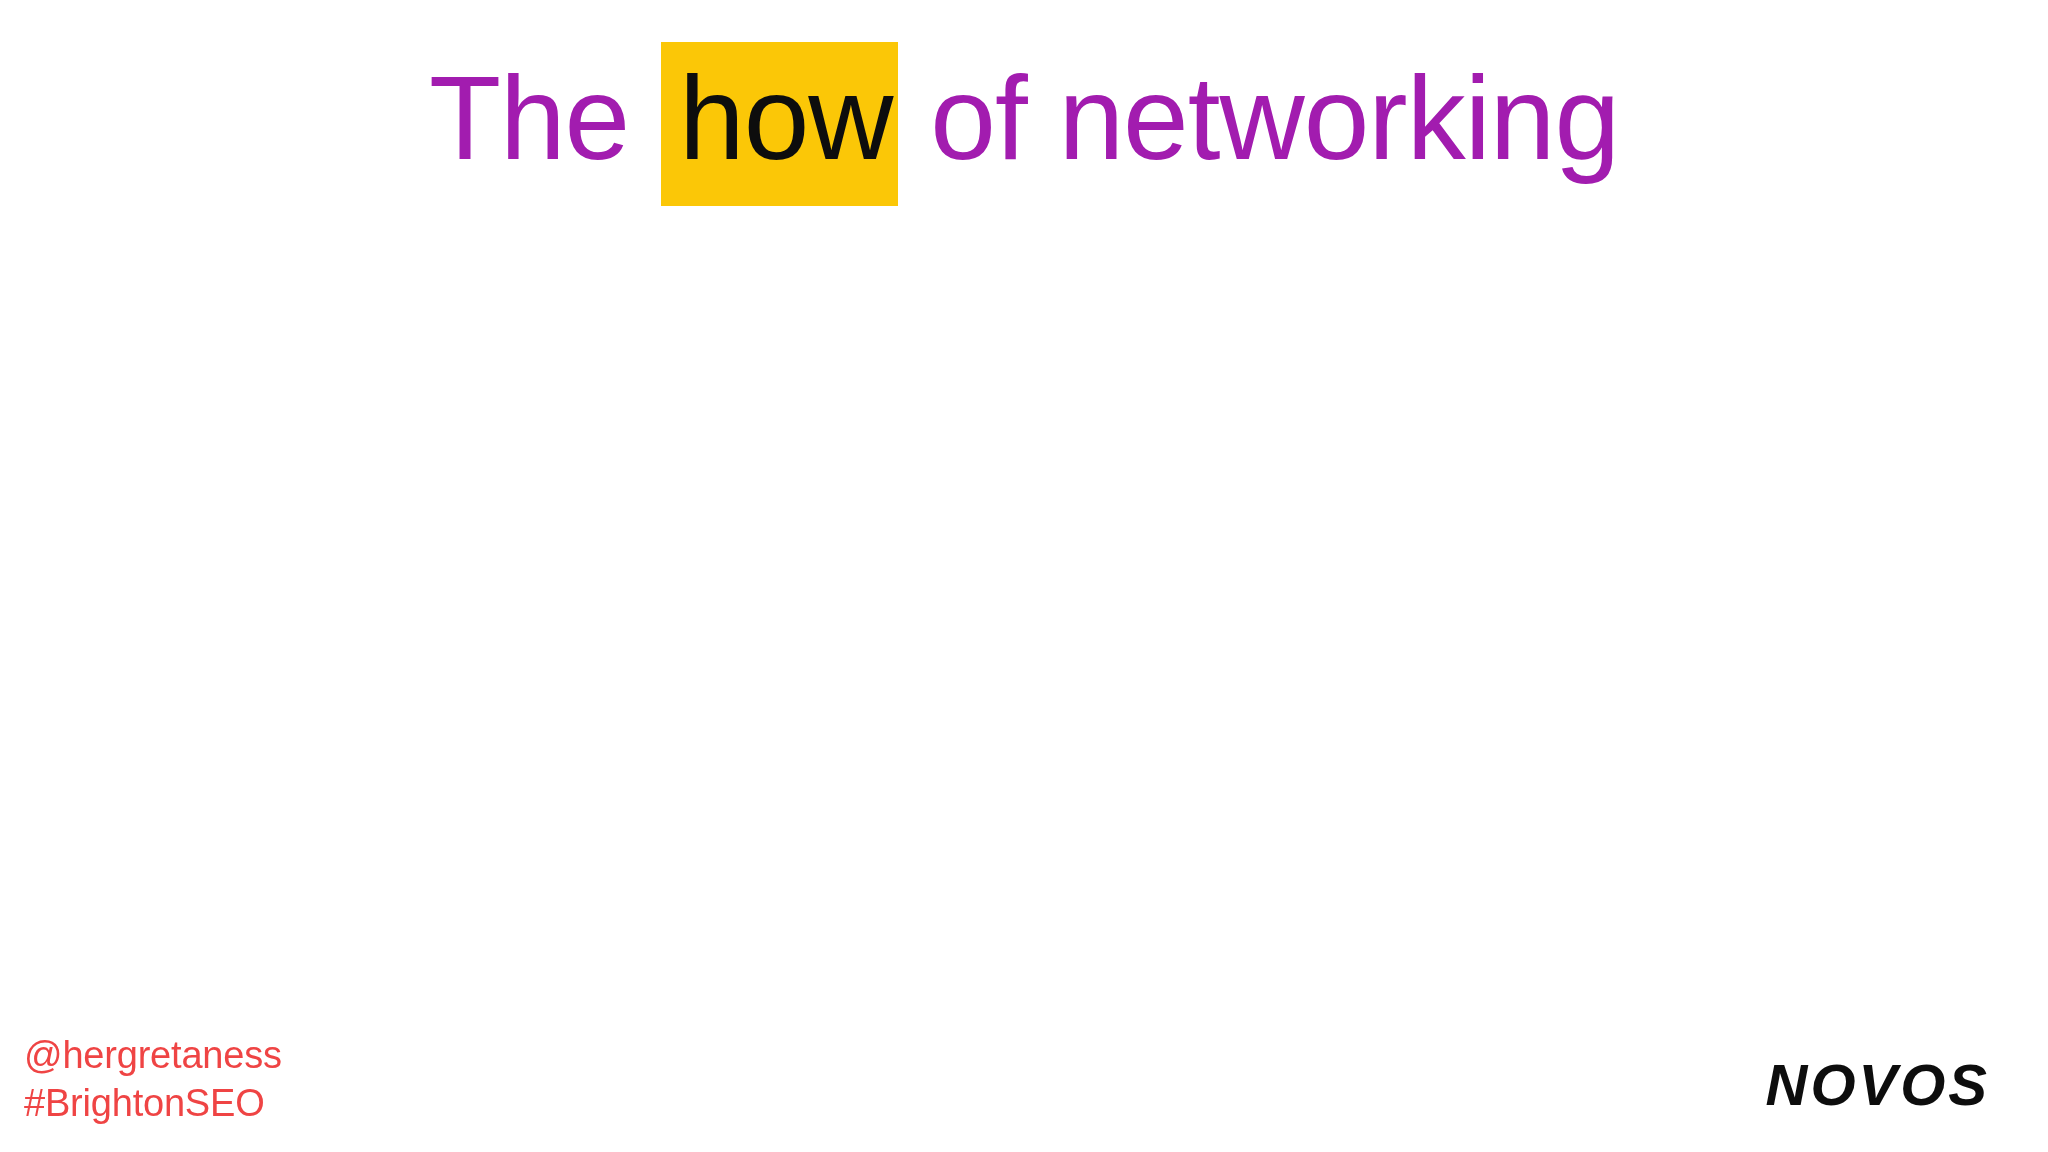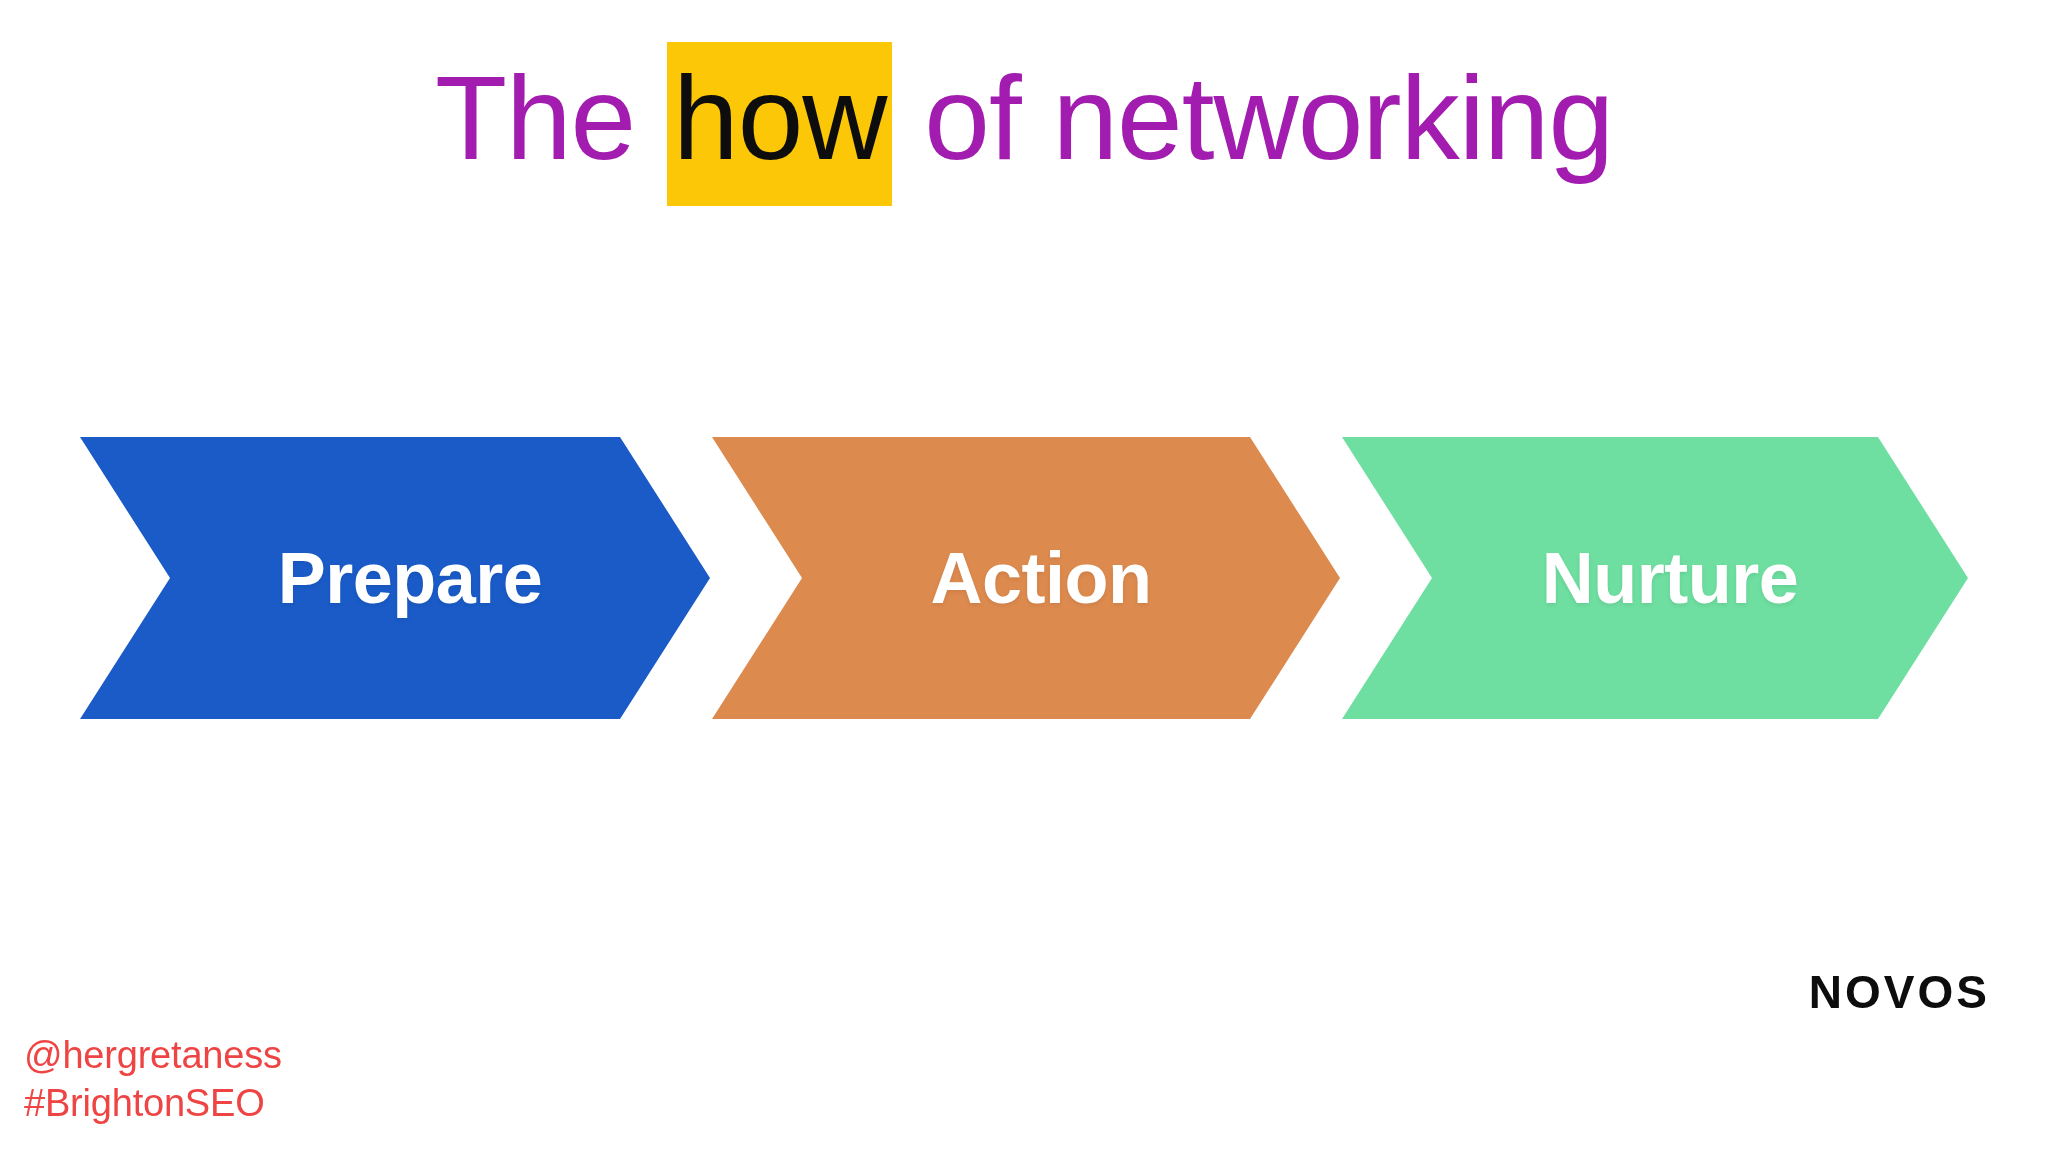--- a/index.html
+++ b/index.html
@@ -35,21 +35,21 @@
     font-family: "Liberation Sans", sans-serif;
     font-size: 118px;
     font-weight: 400;
     line-height: 1.12;
     color: #a21caf;
     letter-spacing: -1px;
   }
   .title-hl {
     background: #fbc707;
     color: #0d0d0d;
-    padding: 10px 6px 22px 6px;
+    padding: 10px 6px 22px 18px;
     box-decoration-break: clone;
     -webkit-box-decoration-break: clone;
   }
 
   
   #chevron-row {
     position: absolute;
     left: 0;
     top: 437px;
     width: 2048px;
@@ -89,53 +89,39 @@
     font-weight: 400;
     line-height: 1.27;
     color: #ef4444;
     letter-spacing: -0.2px;
   }
   #footer-handle div { white-space: nowrap; }
 
   #brand-logo {
     position: absolute;
     right: 58px;
-    top: 969px;
+    top: 1056px;
     font-family: "Liberation Sans", sans-serif;
-    font-size: 46px;
+    font-size: 58px;
     font-weight: 700;
     letter-spacing: 3px;
     color: #0d0d0d;
     line-height: 1;
+    font-style: italic;
   }
 </style>
 </head>
 <body style="background: rgb(255, 255, 255);">
 
 <div id="slide" style="background: rgb(255, 255, 255);">
 
   <div id="title-block">
     <span class="title-text">The </span><span class="title-text title-hl" style="background: rgb(251, 199, 7);">how</span><span class="title-text"> of networking</span>
   </div>
 
-  <div id="chevron-row">
-
-    <div class="chevron" id="chevron-0" style="background: rgb(26, 91, 200);">
-      <span class="chevron-label" style="color: rgb(255, 255, 255);">Prepare</span>
-    </div>
-
-    <div class="chevron" id="chevron-1" style="background: rgb(221, 138, 78);">
-      <span class="chevron-label" style="color: rgb(255, 255, 255);">Action</span>
-    </div>
-
-    <div class="chevron" id="chevron-2" style="background: rgb(110, 223, 160);">
-      <span class="chevron-label" style="color: rgb(255, 255, 255);">Nurture</span>
-    </div>
-
-  </div>
 
   <div id="footer-handle">
     <div>@hergretaness</div>
     <div>#BrightonSEO</div>
   </div>
 
   <div id="brand-logo">NOVOS</div>
 
 </div>
 

